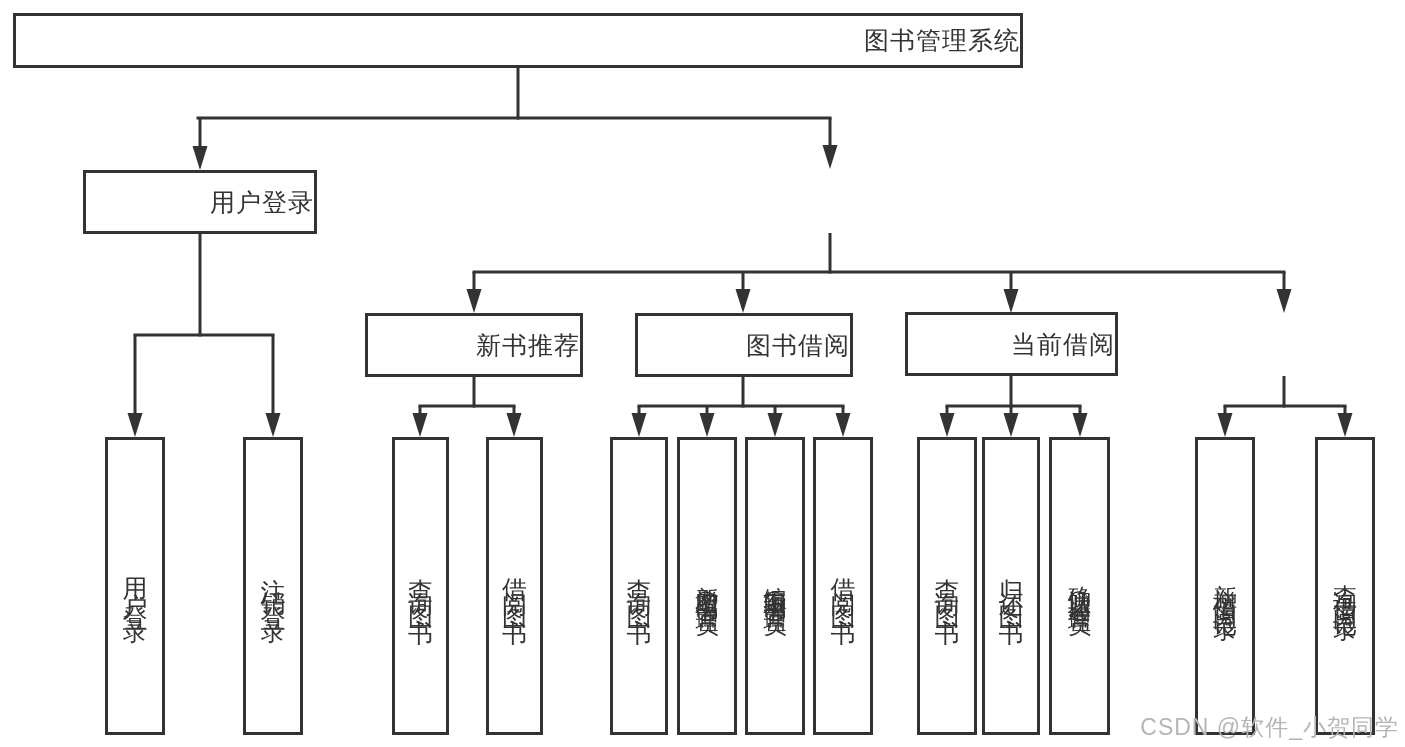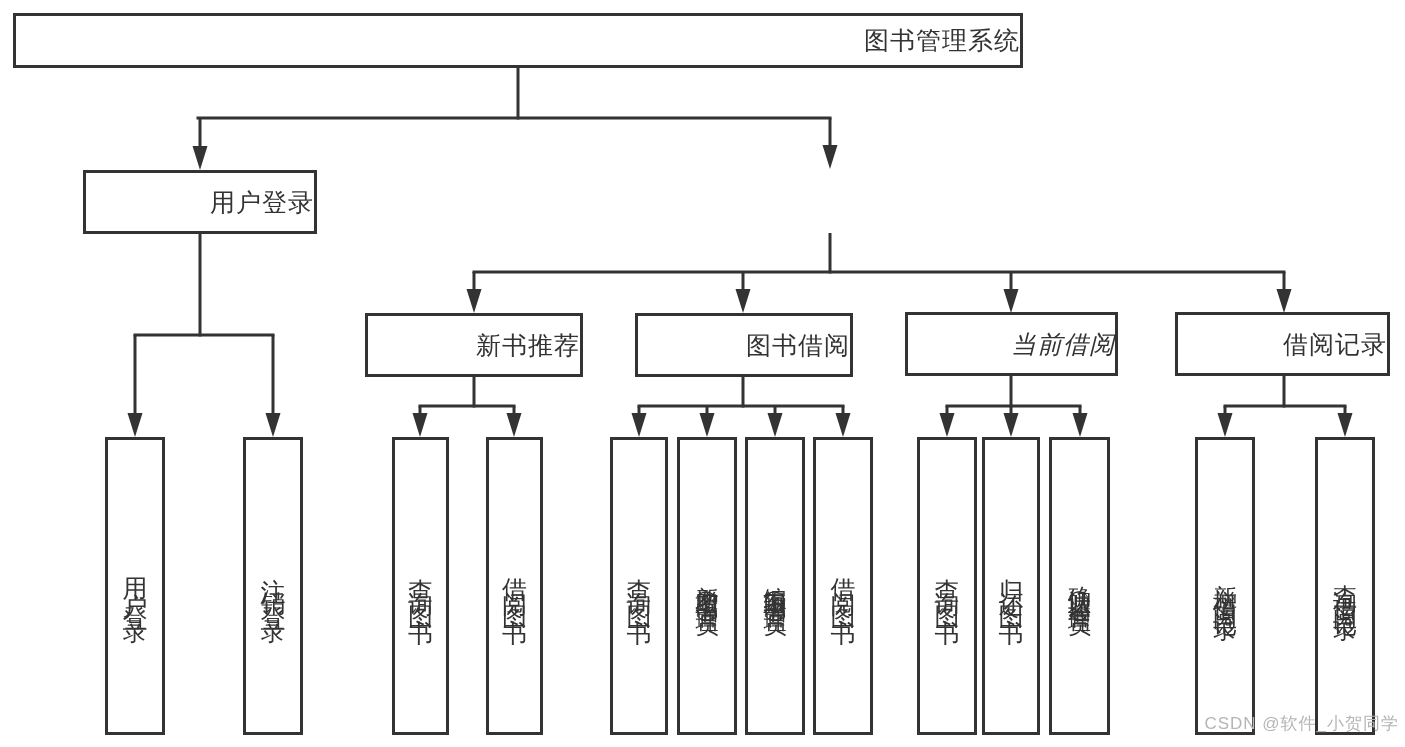--- a/index.html
+++ b/index.html
@@ -70,21 +70,21 @@
     letter-spacing: 7px;
   }
   .leaf.long .vtext {
     font-size: 23px;
     letter-spacing: 4px;
   }
   .watermark {
     position: absolute;
     right: 6px;
     top: 712px;
-    font-size: 17px;
+    font-size: 23px;
     color: var(--watermark);
     letter-spacing: 1px;
     white-space: nowrap;
   }
 </style>
 </head>
 <body>
 
 <div class="canvas">
 
@@ -158,25 +158,22 @@
   <div class="node" style="left:83px; top:170px; width:234px; height:64px;">
     <span class="label">用户登录</span>
   </div>
 
   <div class="node" style="left:365px; top:313px; width:218px; height:64px;">
     <span class="label">新书推荐</span>
   </div>
   <div class="node" style="left:635px; top:313px; width:218px; height:64px;">
     <span class="label">图书借阅</span>
   </div>
-  <div class="node" style="left:905px; top:312px; width:213px; height:64px;font-style:italic;">
+  <div class="node" style="left:905px; top:312px; width:213px; height:64px;">
     <span class="label">当前借阅</span>
-  </div>
-  <div class="node" style="left:1175px; top:312px; width:215px; height:64px;">
-    <span class="label">借阅记录</span>
   </div>
 
   <div class="leaf" style="left:105px; width:60px;">
     <span class="vtext">用户登录</span>
   </div>
   <div class="leaf" style="left:243px; width:60px;">
     <span class="vtext">注销登录</span>
   </div>
   <div class="leaf" style="left:392px; width:57px;">
     <span class="vtext">查询图书</span>

